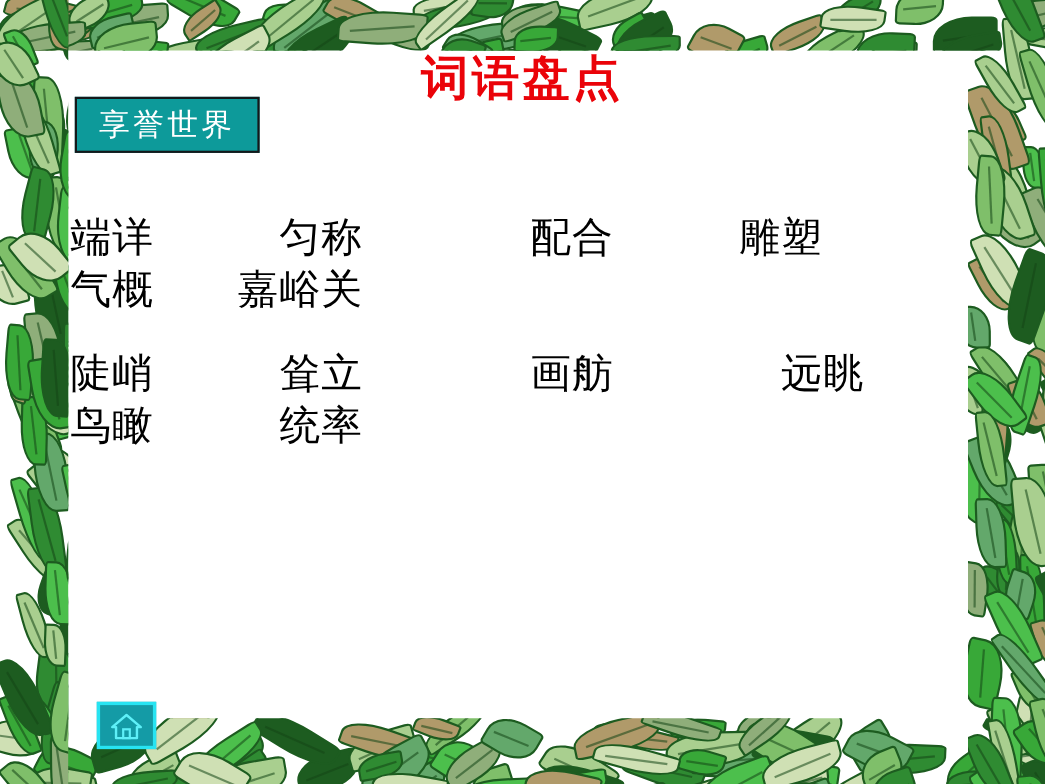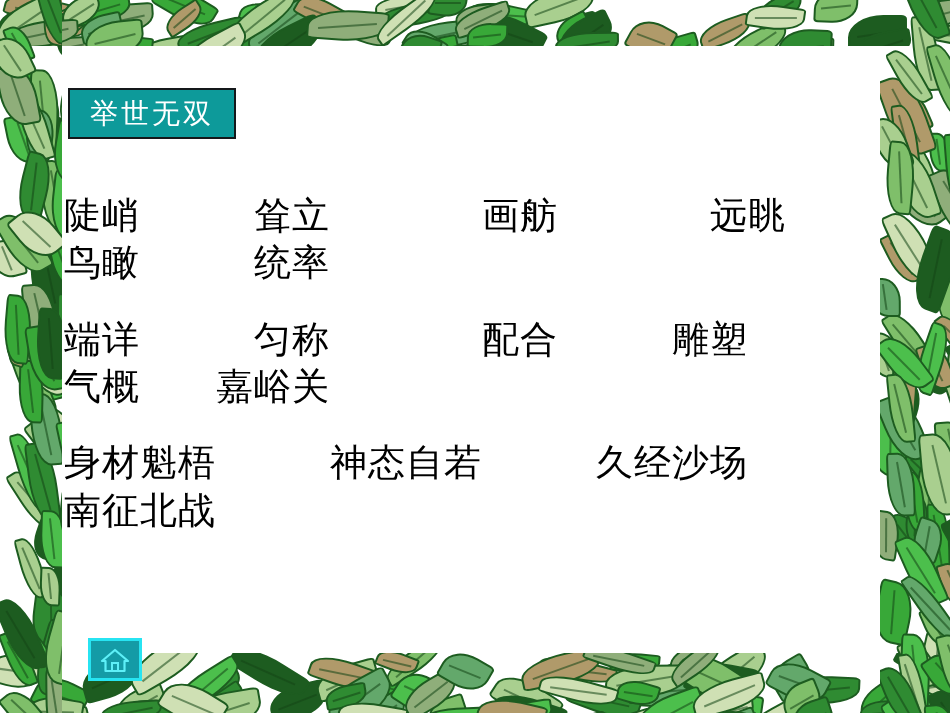--- a/index.html
+++ b/index.html
@@ -429,29 +429,29 @@
         <div class="leaf" style="width: 78.0966px; height: 30.2067px; left: 4.6725px; top: -11.8335px; background: rgb(47, 139, 50); transform: rotate(69.4676deg);"></div>
         <div class="leaf" style="width: 62.7798px; height: 30.491px; left: -7.01989px; top: 348.143px; background: rgb(76, 191, 76); transform: rotate(53.1929deg);"></div>
         <div class="leaf" style="width: 69.8159px; height: 24.3831px; left: -14.255px; top: 395.785px; background: rgb(127, 191, 106); transform: rotate(84.2222deg);"></div>
         <div class="leaf" style="width: 61.0927px; height: 28.1086px; left: -11.3049px; top: 680.972px; background: rgb(47, 139, 50); transform: rotate(68.0293deg);"></div>
         <div class="leaf" style="width: 51.9436px; height: 29.6674px; left: 35.1638px; top: 715.039px; background: rgb(56, 168, 56); transform: rotate(84.6142deg);"></div>
       </div>
   </div>
 
   <div class="content">
 
+    <div class="slide-title">词语盘点</div>
 
     <div class="section-chip">
-      <span>举世无双</span>
+      <span>享誉世界</span>
     </div>
 
     <div class="word-groups">
+      <div class="word-line">端详　　　匀称　　　　配合　　　雕塑　　　气概　　嘉峪关</div>
       <div class="word-line">陡峭　　　耸立　　　　画舫　　　　远眺　　　　鸟瞰　　　统率</div>
-      <div class="word-line">端详　　　匀称　　　　配合　　　雕塑　　　气概　　嘉峪关</div>
-      <div class="word-line">身材魁梧　　　神态自若　　　久经沙场　　　南征北战</div>
     </div>
 
   </div>
 
   <div class="home-button">
     <span>
       <svg width="30" height="26" viewBox="0 0 30 26" aria-hidden="true">
         <path d="M15 3 L28 14 L24.5 14 L24.5 24 L5.5 24 L5.5 14 L2 14 Z" fill="none" stroke="#5ef0f8" stroke-width="2.2" stroke-linejoin="round"></path>
         <rect x="12" y="16" width="6" height="8" fill="none" stroke="#5ef0f8" stroke-width="2"></rect>
       </svg>

